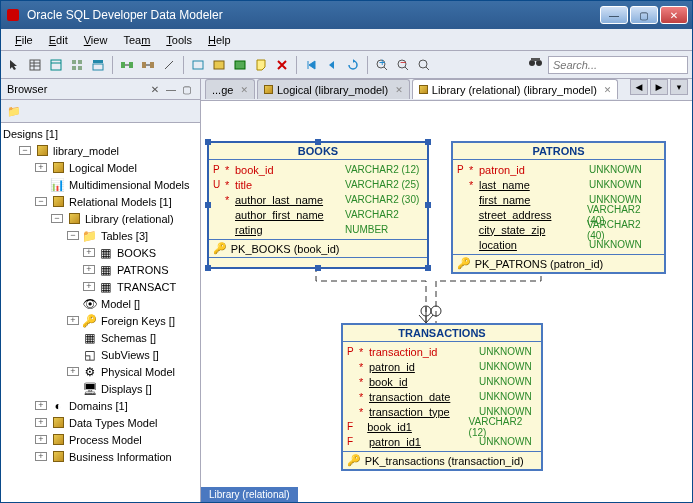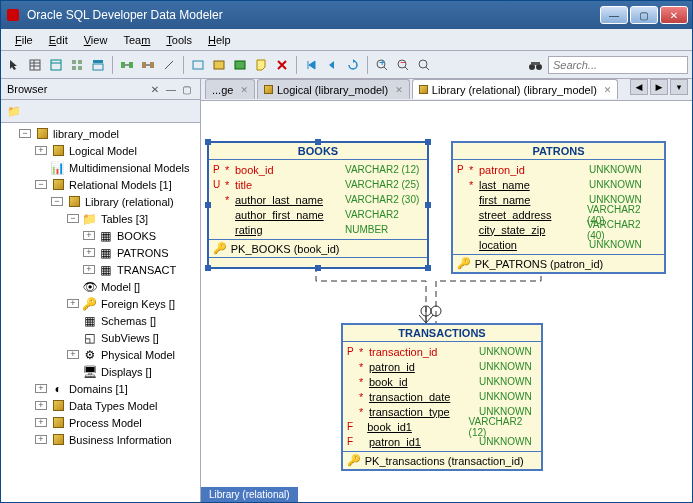--- a/index.html
+++ b/index.html
@@ -12,21 +12,21 @@
 .titlebar-btn { width: 28px; height: 18px; background: linear-gradient(to bottom, #d0e0f5, #8ab0dc); border: 1px solid #fff; border-radius: 3px; display: flex; align-items: center; justify-content: center; font-size: 10px; color: #234; cursor: pointer; }
 .titlebar-btn.close { background: linear-gradient(to bottom, #f08080, #c04040); color: white; }
 
 .menubar { background: #e8ecf3; height: 22px; display: flex; align-items: center; padding: 0 6px; border-bottom: 1px solid #aab; }
 .menubar-item { padding: 2px 8px; cursor: pointer; }
 .menubar-item u { text-decoration: underline; }
 
 .toolbar { background: #e8ecf3; height: 28px; display: flex; align-items: center; padding: 0 4px; gap: 3px; border-bottom: 1px solid #aab; }
 .tb-btn { width: 18px; height: 18px; display: flex; align-items: center; justify-content: center; cursor: pointer; border: 1px solid transparent; }
 .tb-sep { width: 1px; height: 18px; background: #aab; margin: 0 2px; }
-.search-box { margin-left: auto; display: flex; align-items: flex-end; gap: 4px; }
+.search-box { margin-left: auto; display: flex; align-items: flex-start; gap: 4px; }
 .search-input { border: 1px solid #aab; height: 18px; width: 140px; padding: 0 4px; font-size: 11px; color: #888; font-style: italic; background: white; }
 
 .main { display: flex; height: calc(503px - 28px - 22px - 28px - 2px); }
 
 .sidebar { width: 200px; background: white; border-right: 1px solid #aab; display: flex; flex-direction: column; }
 .sidebar-header { background: #e8ecf3; padding: 3px 6px; display: flex; align-items: center; border-bottom: 1px solid #aab; }
 .sidebar-title { flex: 1; }
 .sidebar-hdr-btn { width: 14px; height: 14px; display: flex; align-items: center; justify-content: center; cursor: pointer; font-size: 10px; color: #555; margin-left: 2px; }
 .sidebar-toolbar { background: #e8ecf3; padding: 2px 4px; border-bottom: 1px solid #aab; display: flex; }
 .sidebar-tree { flex: 1; overflow: auto; padding: 2px 0; }
@@ -231,20 +231,23 @@
       <span class="sidebar-hdr-btn">✕</span>
       <span class="sidebar-hdr-btn">—</span>
       <span class="sidebar-hdr-btn">▢</span>
     </div>
     <div class="sidebar-toolbar">
       <div class="tb-btn">
           <span class="folder">📁</span>
         </div>
     </div>
     <div class="sidebar-tree">
+      <div class="tree-item i0">
+          <span>Designs [1]</span>
+        </div>
       <div class="tree-item i1">
           <span class="tree-toggle">−</span>
           <span class="tree-icon">
             <span class="cube"></span>
           </span>
           <span>library_model</span>
         </div>
       <div class="tree-item i2">
           <span class="tree-toggle">+</span>
           <span class="tree-icon">

